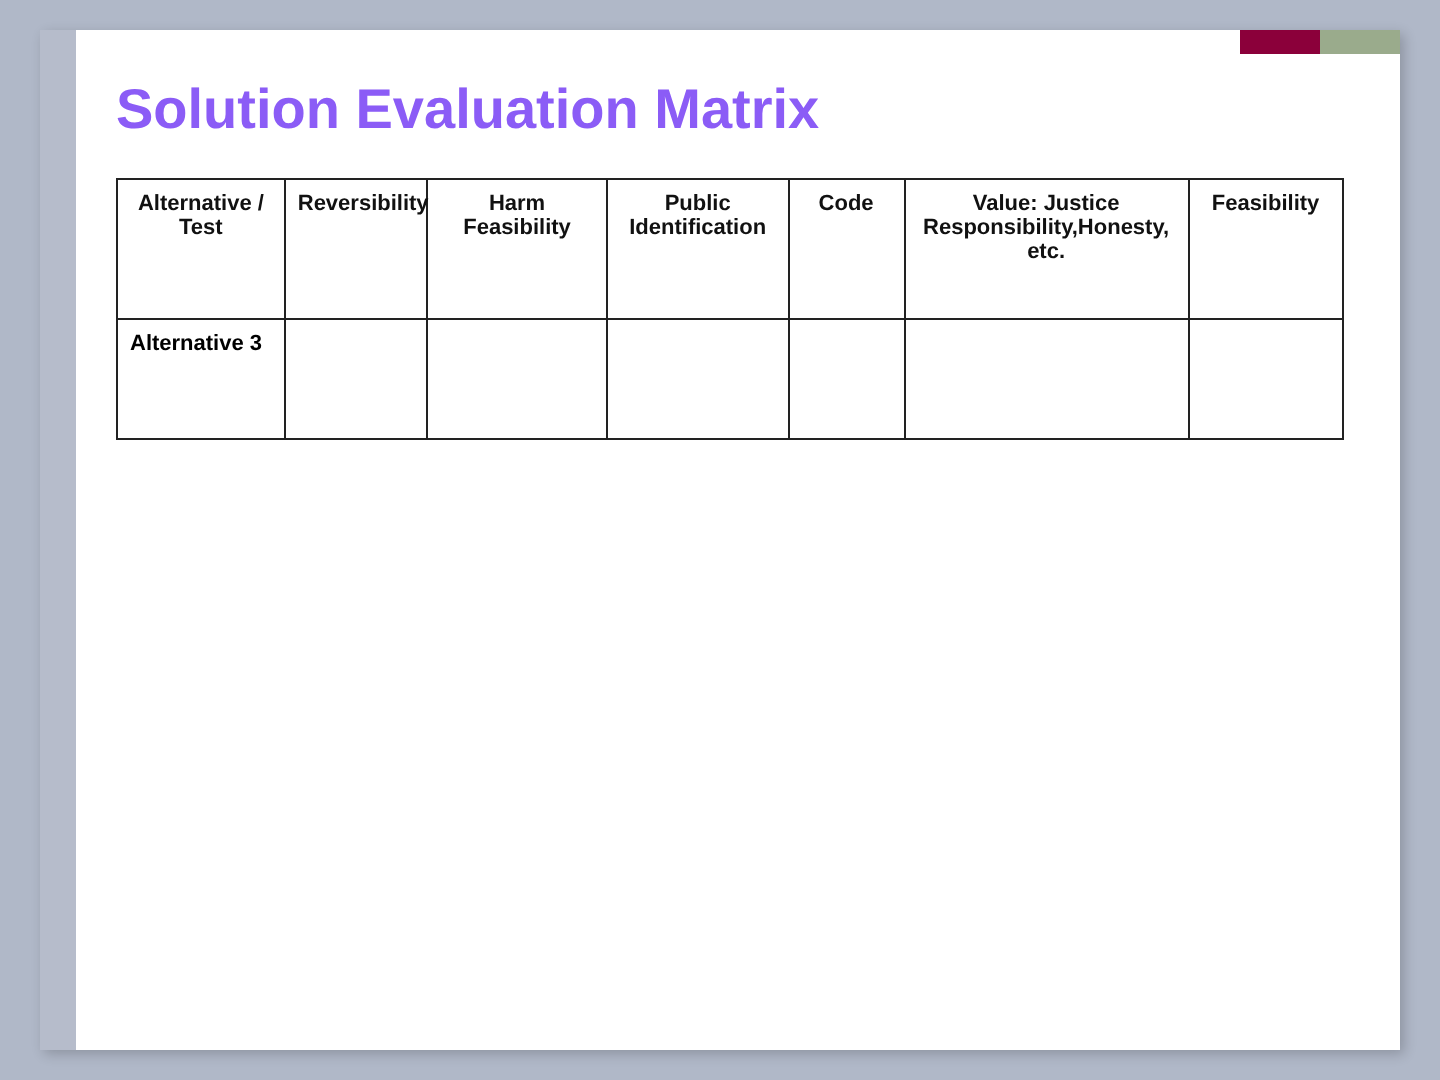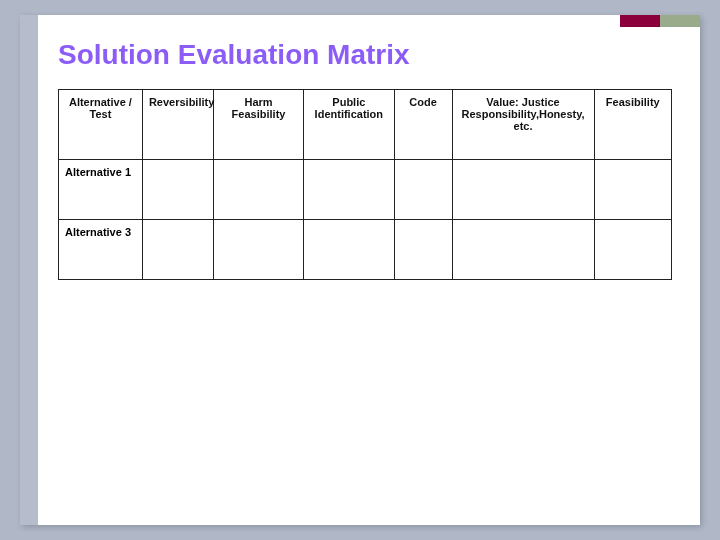--- a/index.html
+++ b/index.html
@@ -133,29 +133,20 @@
           <th class="col-val">
             <span>Value: Justice Responsibility,Honesty, etc.</span>
           </th>
           <th class="col-feas">
             <span>Feasibility</span>
           </th>
         </tr>
       </thead>
       <tbody>
         <tr class="row-label">
-          <td>Alternative 1</td>
-          <td></td>
-          <td></td>
-          <td></td>
-          <td></td>
-          <td></td>
-          <td></td>
-        </tr>
-        <tr class="row-label">
           <td>Alternative 3</td>
           <td></td>
           <td></td>
           <td></td>
           <td></td>
           <td></td>
           <td></td>
         </tr>
       </tbody>
     </table>

